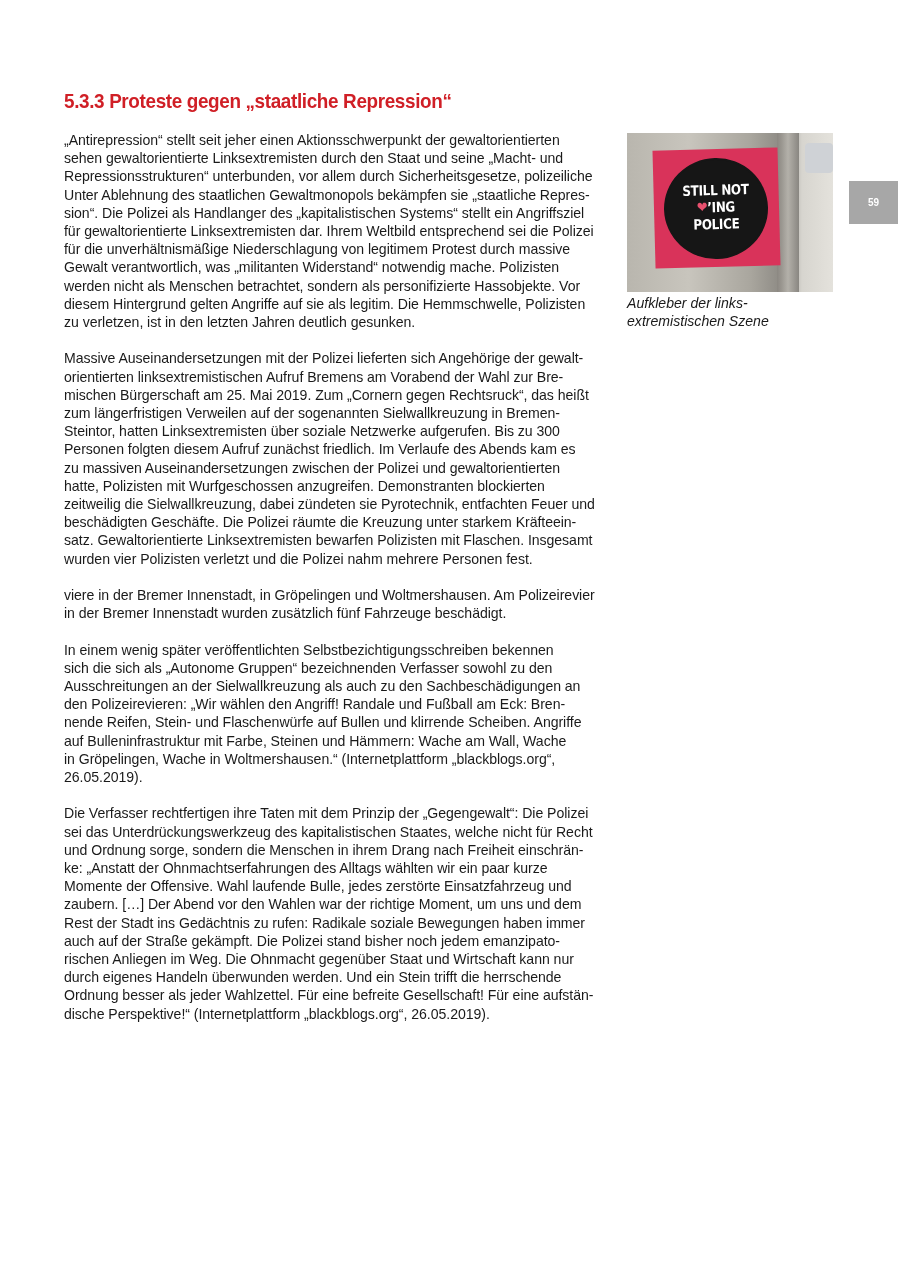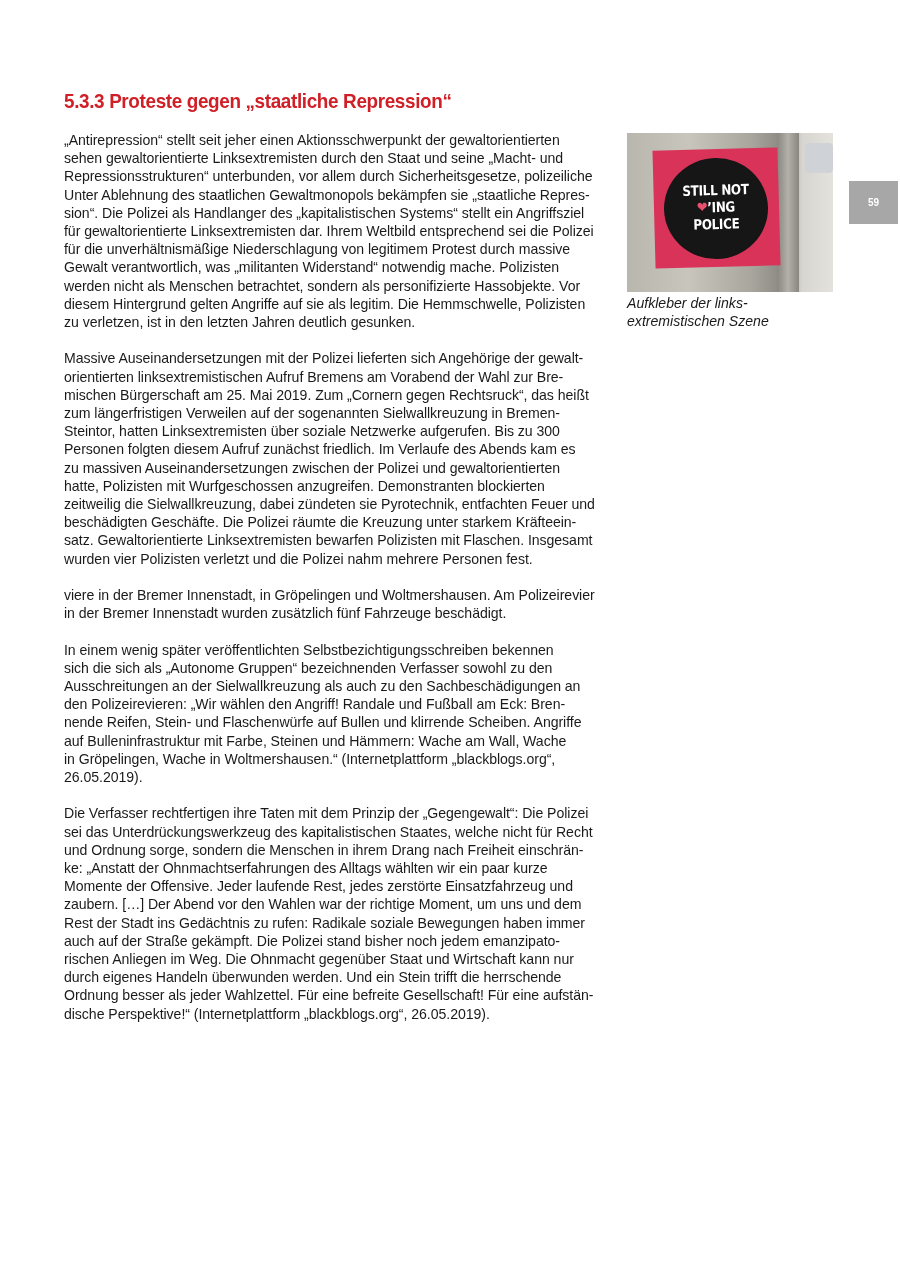--- a/index.html
+++ b/index.html
@@ -176,21 +176,21 @@
     <span class="line"><span class="quote">nende Reifen, Stein- und Flaschenwürfe auf Bullen und klirrende Scheiben. Angriffe</span></span>
     <span class="line"><span class="quote">auf Bulleninfrastruktur mit Farbe, Steinen und Hämmern: Wache am Wall, Wache</span></span>
     <span class="line"><span class="quote">in Gröpelingen, Wache in Woltmershausen.“</span><span> (Internetplattform „blackblogs.org“,</span></span>
     <span class="line"><span>26.05.2019).</span></span>
   </p>
   <p>
     <span class="line"><span>Die Verfasser rechtfertigen ihre Taten mit dem Prinzip der „Gegengewalt“: Die Polizei</span></span>
     <span class="line"><span>sei das Unterdrückungswerkzeug des kapitalistischen Staates, welche nicht für Recht</span></span>
     <span class="line"><span>und Ordnung sorge, sondern die Menschen in ihrem Drang nach Freiheit einschrän-</span></span>
     <span class="line"><span>ke: </span><span class="quote">„Anstatt der Ohnmachtserfahrungen des Alltags wählten wir ein paar kurze</span></span>
-    <span class="line"><span class="quote">Momente der Offensive. Jeder laufende Rest, jedes zerstörte Einsatzfahrzeug und</span></span>
+    <span class="line"><span class="quote">Momente der Offensive. Wahl laufende Bulle, jedes zerstörte Einsatzfahrzeug und</span></span>
     <span class="line"><span class="quote">zaubern. […] Der Abend vor den Wahlen war der richtige Moment, um uns und dem</span></span>
     <span class="line"><span class="quote">Rest der Stadt ins Gedächtnis zu rufen: Radikale soziale Bewegungen haben immer</span></span>
     <span class="line"><span class="quote">auch auf der Straße gekämpft. Die Polizei stand bisher noch jedem emanzipato-</span></span>
     <span class="line"><span class="quote">rischen Anliegen im Weg. Die Ohnmacht gegenüber Staat und Wirtschaft kann nur</span></span>
     <span class="line"><span class="quote">durch eigenes Handeln überwunden werden. Und ein Stein trifft die herrschende</span></span>
     <span class="line"><span class="quote">Ordnung besser als jeder Wahlzettel. Für eine befreite Gesellschaft! Für eine aufstän-</span></span>
     <span class="line"><span class="quote">dische Perspektive!“</span><span> (Internetplattform „blackblogs.org“, 26.05.2019).</span></span>
   </p>
 </div>
 

